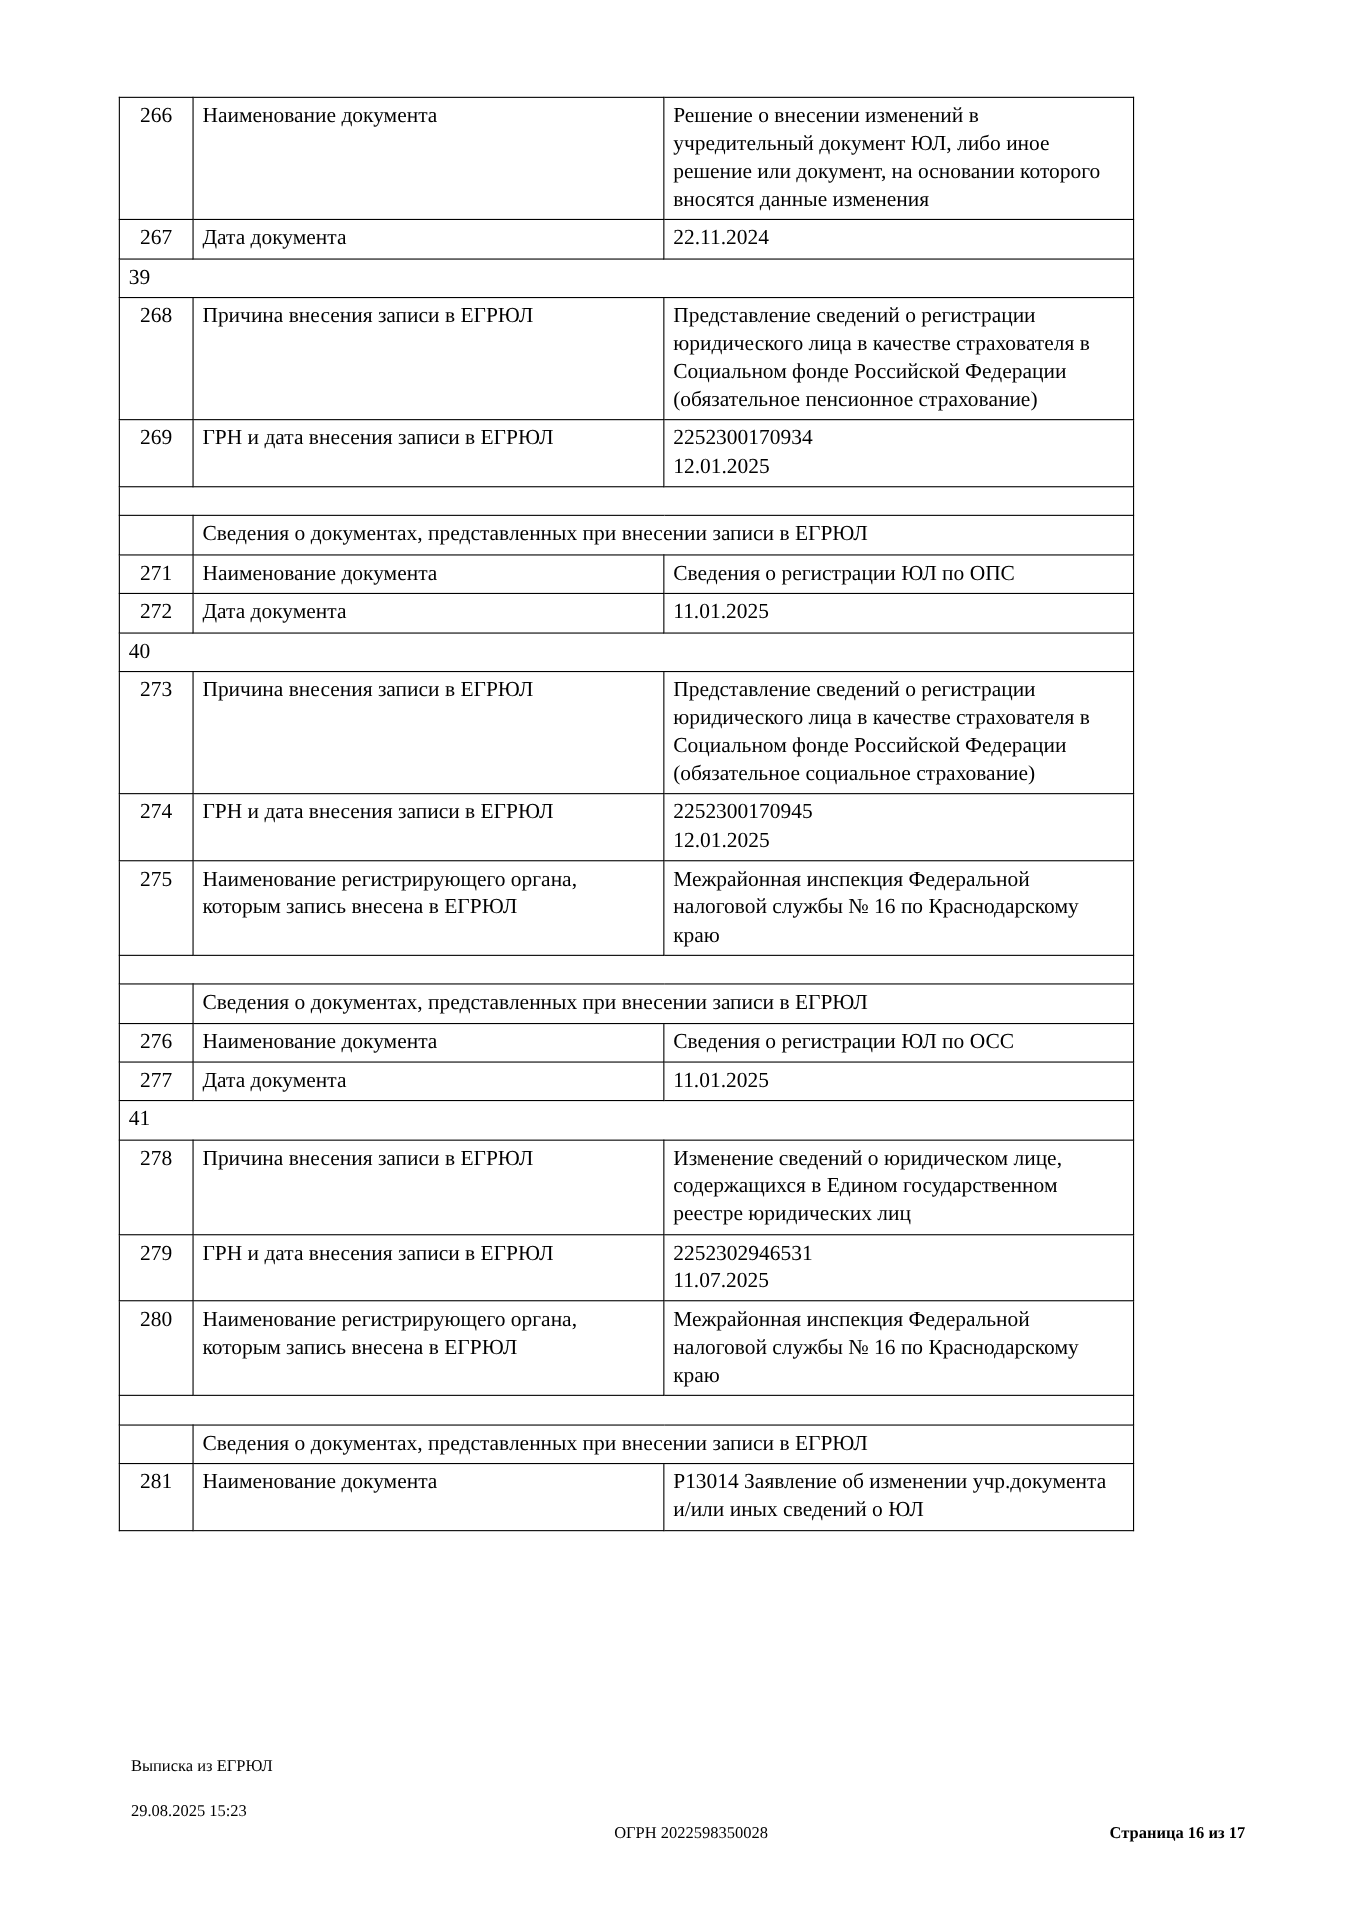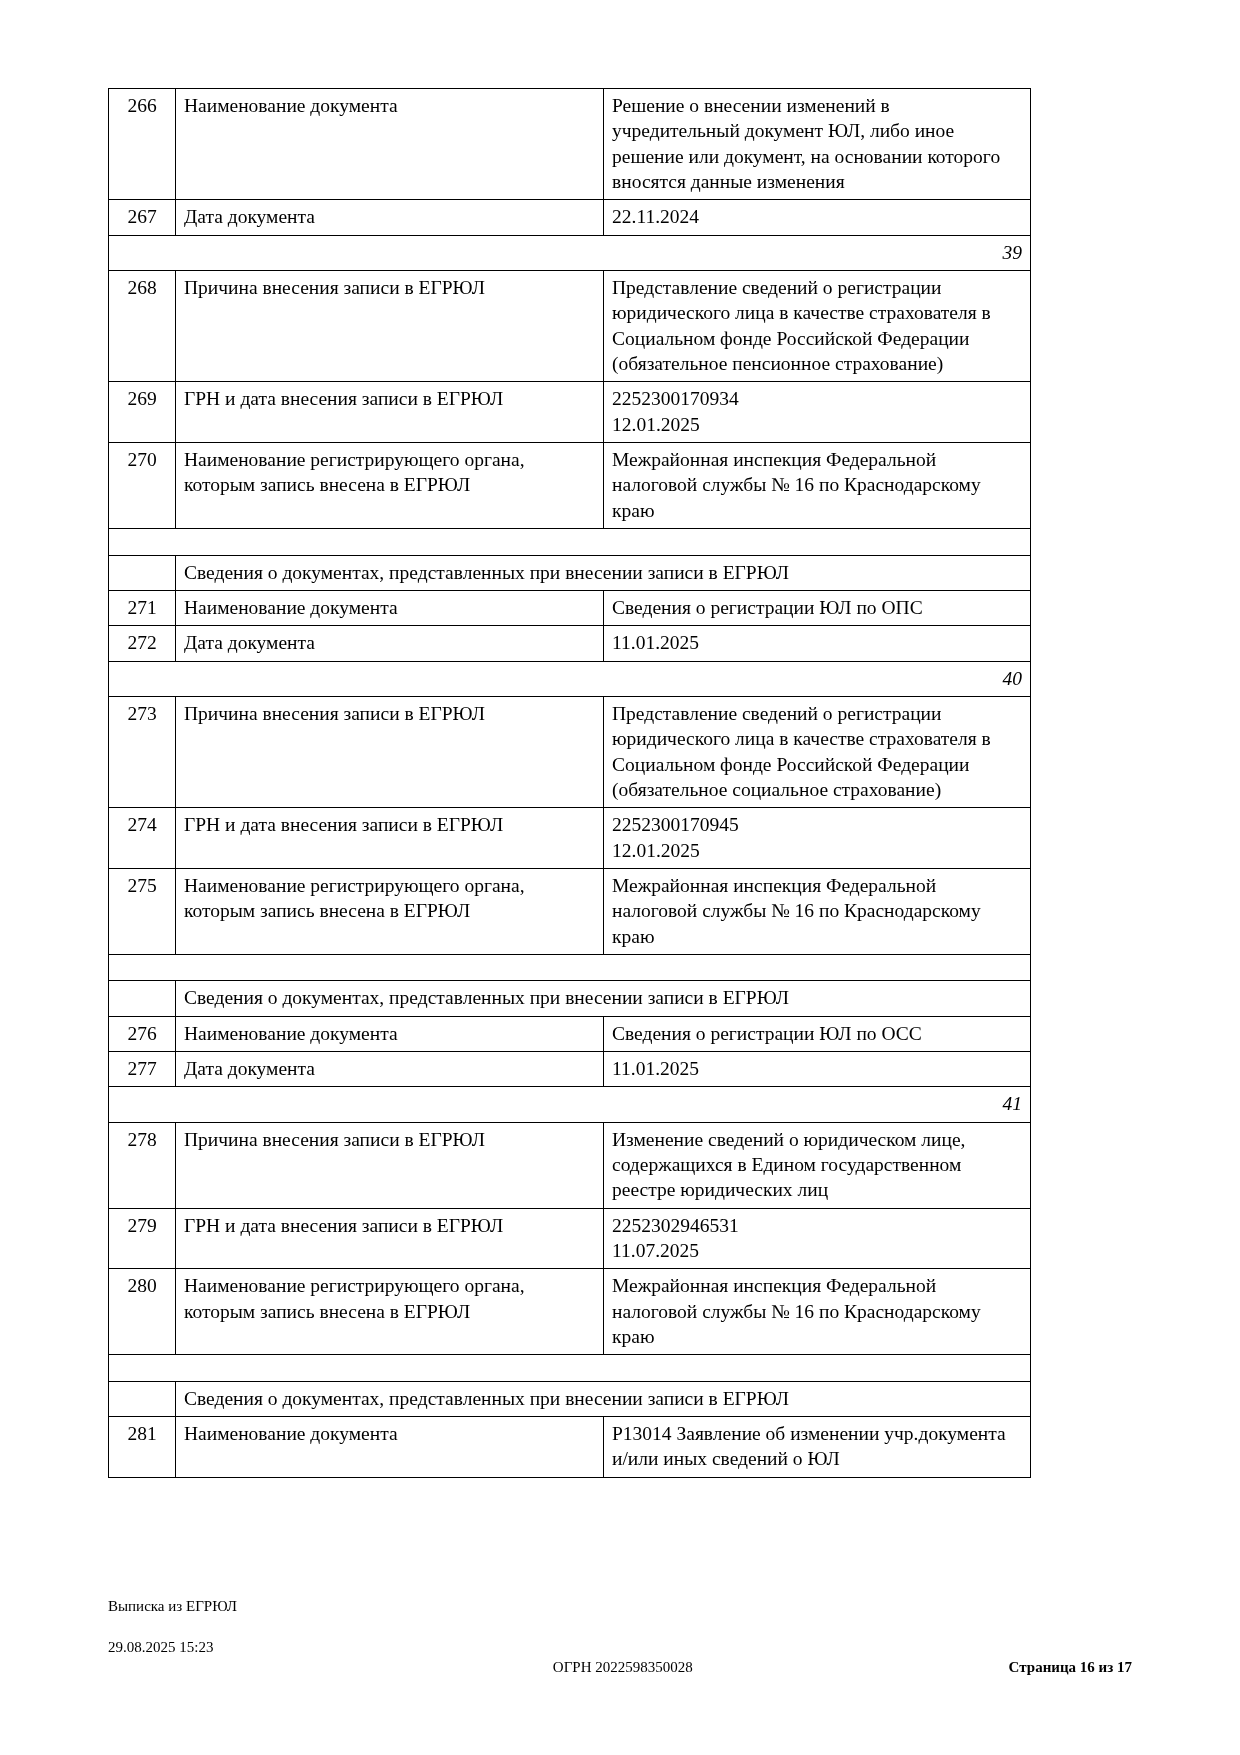--- a/index.html
+++ b/index.html
@@ -39,40 +39,39 @@
   col.c-label { width: 428px; }
   col.c-value { width: 427px; }
 
   td.num {
     text-align: center;
     padding-left: 2px;
     padding-right: 2px;
     border-radius: 16px;
   }
   td.group {
-    text-align: right;
+    text-align: left;
     font-weight: normal;
-    font-style: italic;
   }
   tr.spacer td {
     height: 22px;
     padding: 0;
   }
   tr.spacer td.blankline {
     border-left: 1px solid #000;
     border-right: 1px solid #000;
     border-top: 1px solid #000;
     border-bottom: 1px solid #000;
   }
   td.section {
     padding-left: 10px;
   }
   .footer {
     position: absolute;
-    left: 108px;
+    left: 119px;
     right: 108px;
     bottom: 78px;
     font-size: 15px;
     line-height: 1.35;
     display: flex;
     align-items: flex-end;
     justify-content: space-between;
   }
   .footer .f-left {
     text-align: left;
@@ -115,25 +114,20 @@
         <tr>
           <td class="num">268</td>
           <td>Причина внесения записи в ЕГРЮЛ</td>
           <td class="nowrap">Представление сведений о регистрации юридического лица в качестве страхователя в Социальном фонде Российской Федерации (обязательное пенсионное страхование)</td>
         </tr>
         <tr>
           <td class="num">269</td>
           <td>ГРН и дата внесения записи в ЕГРЮЛ</td>
           <td class="nowrap">2252300170934
 12.01.2025</td>
-        </tr>
-        <tr>
-          <td class="num">270</td>
-          <td>Наименование регистрирующего органа, которым запись внесена в ЕГРЮЛ</td>
-          <td class="nowrap">Межрайонная инспекция Федеральной налоговой службы № 16 по Краснодарскому краю</td>
         </tr>
         <tr class="spacer">
           <td colspan="3" class="blankline">&nbsp;</td>
         </tr>
         <tr>
           <td class="num">&nbsp;</td>
           <td colspan="2" class="section">Сведения о документах, представленных при внесении записи в ЕГРЮЛ</td>
         </tr>
         <tr>
           <td class="num">271</td>

